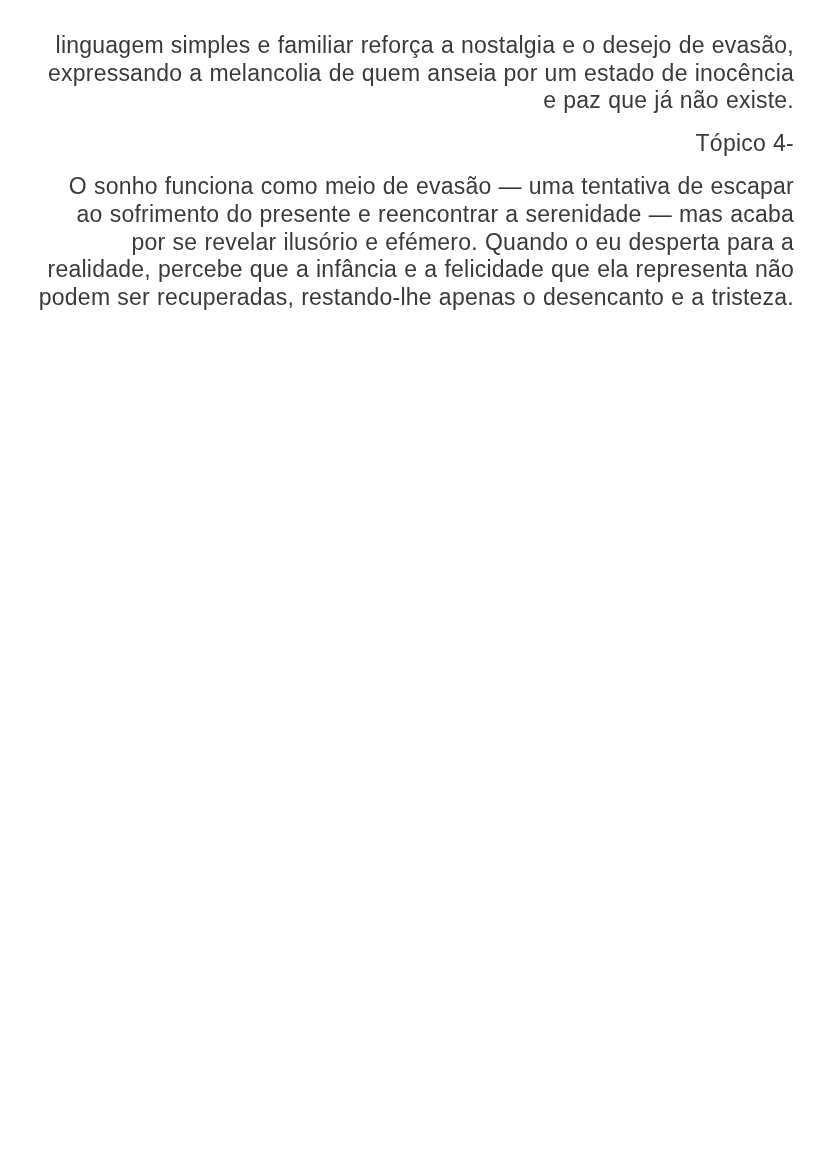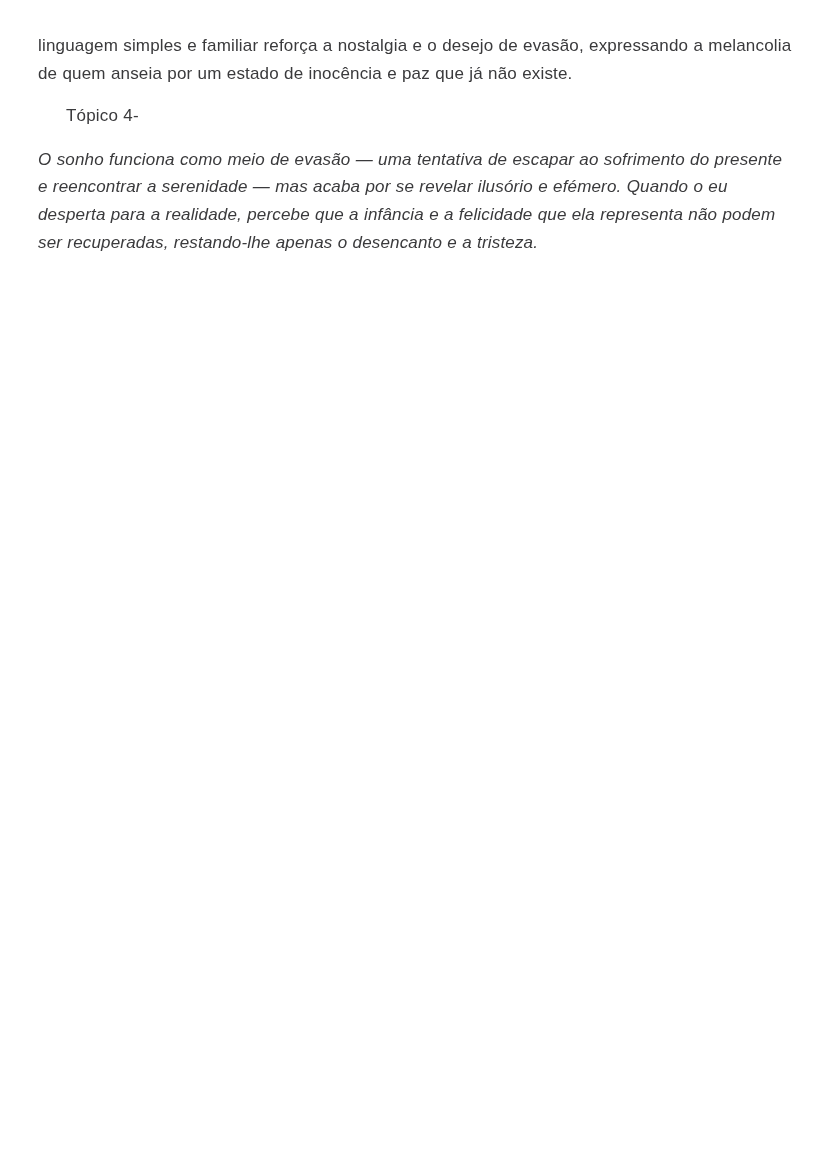--- a/index.html
+++ b/index.html
@@ -26,32 +26,31 @@
 
   .doc-body {
     position: absolute;
     left: 38px;
     top: 32px;
     width: 756px;
   }
 
   .para {
     margin: 0 0 15px 0;
-    font-size: 17px;
+    font-size: 23px;
     line-height: 27.6px;
     color: #3a3a3c;
     letter-spacing: 0.01em;
-    text-align: left;
+    text-align: right;
     word-spacing: 0.02em;
     font-weight: 400;
   }
 
   .para:last-child {
     margin-bottom: 12px;
-    font-style: italic;
   }
 
   
   .para-short {
     margin-bottom: 16px;
     margin-left: 28px;
   }
 </style>
 </head>
 <body>

